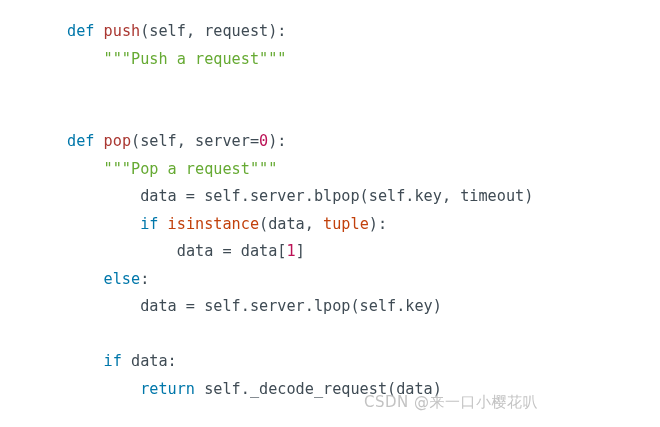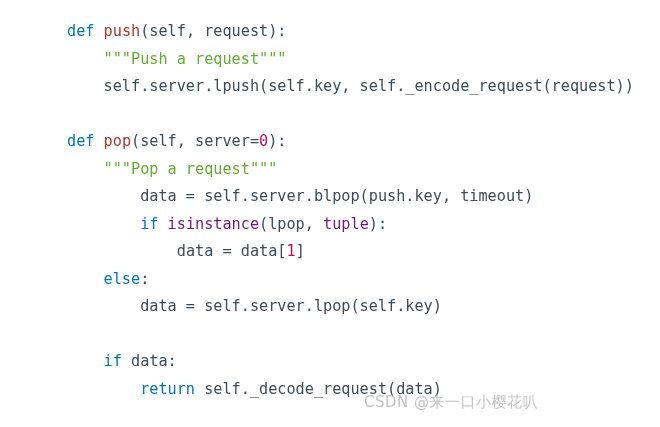--- a/index.html
+++ b/index.html
@@ -30,21 +30,21 @@
     font-size: 15.2px;
     letter-spacing: 0px;
     padding-left: 67px;
     color: #3f4b54;
   }
 
   .tok-kw      { color: #0077aa; }
   .tok-fn      { color: #aa3731; }
   .tok-str     { color: #66aa33; }
   .tok-num     { color: #bb1155; }
-  .tok-builtin { color: #701a75; }
+  .tok-builtin { color: #c2410c; }
   .tok-plain   { color: #3f4b54; }
 
   #watermark {
     position: absolute;
     right: 18px;
     bottom: 15px;
     font-family: "DejaVu Sans", "Liberation Sans", sans-serif;
     font-size: 15px;
     color: #c3c3c3;
     white-space: nowrap;
@@ -52,26 +52,26 @@
     user-select: none;
   }
 </style>
 </head>
 <body>
 
 <div id="code-viewer">
   <div id="code-lines">
       <div class="code-line"><span class="tok-kw">def</span><span class="tok-plain"> </span><span class="tok-fn">push</span><span class="tok-plain">(self, request):</span></div>
       <div class="code-line"><span>    </span><span class="tok-str">"""Push a request"""</span></div>
-      <div class="code-line"><span>    </span><span class="tok-plain">self.server.lpush(self.key, self._encode_request(request))</span></div>
+      <div class="code-line"><span>    </span></div>
       <div class="code-line">&nbsp;</div>
       <div class="code-line"><span class="tok-kw">def</span><span class="tok-plain"> </span><span class="tok-fn">pop</span><span class="tok-plain">(self, server=</span><span class="tok-num">0</span><span class="tok-plain">):</span></div>
       <div class="code-line"><span>    </span><span class="tok-str">"""Pop a request"""</span></div>
-      <div class="code-line"><span>        </span><span class="tok-plain">data = self.server.blpop(push.key, timeout)</span></div>
-      <div class="code-line"><span>        </span><span class="tok-kw">if</span><span class="tok-plain"> </span><span class="tok-builtin">isinstance</span><span class="tok-plain">(lpop, </span><span class="tok-builtin">tuple</span><span class="tok-plain">):</span></div>
+      <div class="code-line"><span>        </span><span class="tok-plain">data = self.server.blpop(self.key, timeout)</span></div>
+      <div class="code-line"><span>        </span><span class="tok-kw">if</span><span class="tok-plain"> </span><span class="tok-builtin">isinstance</span><span class="tok-plain">(data, </span><span class="tok-builtin">tuple</span><span class="tok-plain">):</span></div>
       <div class="code-line"><span>            </span><span class="tok-plain">data = data[</span><span class="tok-num">1</span><span class="tok-plain">]</span></div>
       <div class="code-line"><span>    </span><span class="tok-kw">else</span><span class="tok-plain">:</span></div>
       <div class="code-line"><span>        </span><span class="tok-plain">data = self.server.lpop(self.key)</span></div>
       <div class="code-line">&nbsp;</div>
       <div class="code-line"><span>    </span><span class="tok-kw">if</span><span class="tok-plain"> data:</span></div>
       <div class="code-line"><span>        </span><span class="tok-kw">return</span><span class="tok-plain"> self._decode_request(data)</span></div>
     </div>
   <div id="watermark">CSDN @来一口小樱花叭</div>
 </div>
 

